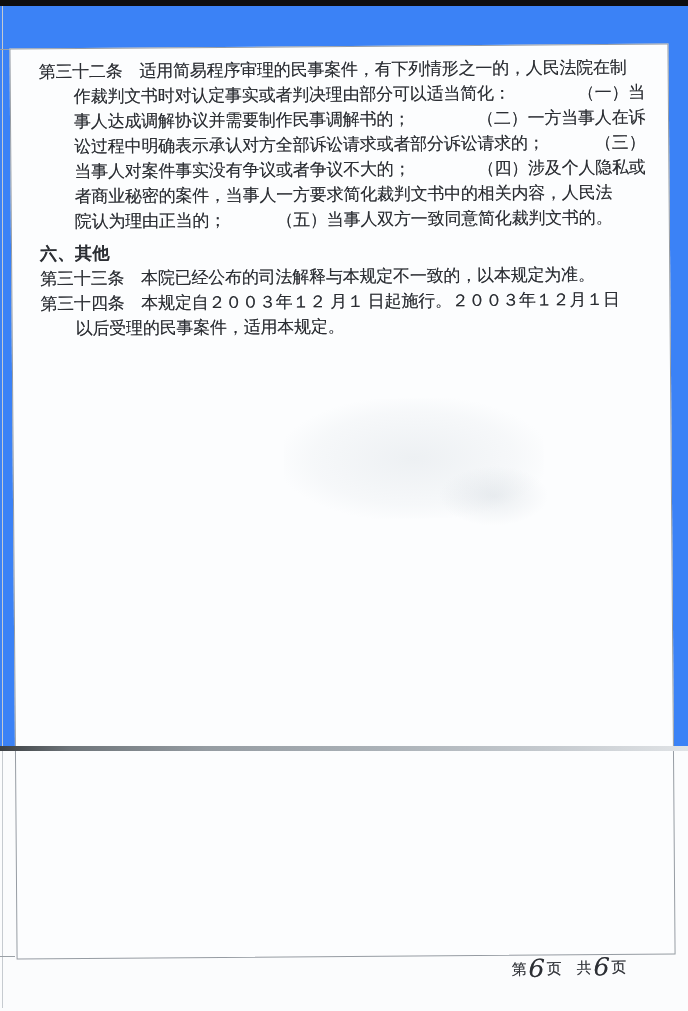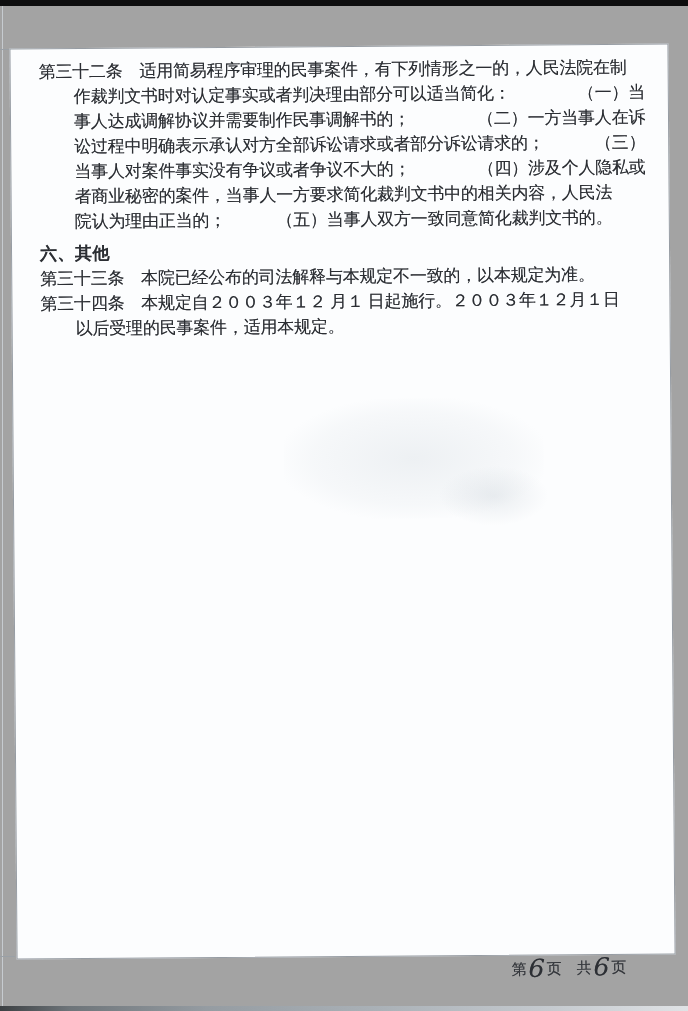--- a/index.html
+++ b/index.html
@@ -2,21 +2,21 @@
 <html><head>
 <meta charset="utf-8">
 <style>
   html, body {
     margin: 0; padding: 0;
     width: 688px; height: 1011px;
     overflow: hidden;
     background: #fbfcfd;
     font-family: "Liberation Serif", "DejaVu Serif", serif;
   }
-  .scan-root { position: relative; width: 688px; height: 1011px; background: #a3a3a3; }
+  .scan-root { position: relative; width: 688px; height: 751px; background: #3b82f6; }
 
   
   .edge-top {
     position: absolute; left: 0; top: 0; width: 688px; height: 6px;
     background: #0e0e0f;
   }
   .edge-left {
     position: absolute; left: 2px; top: 6px; width: 1px; height: 1002px;
     background: #c6cbd0;
   }

